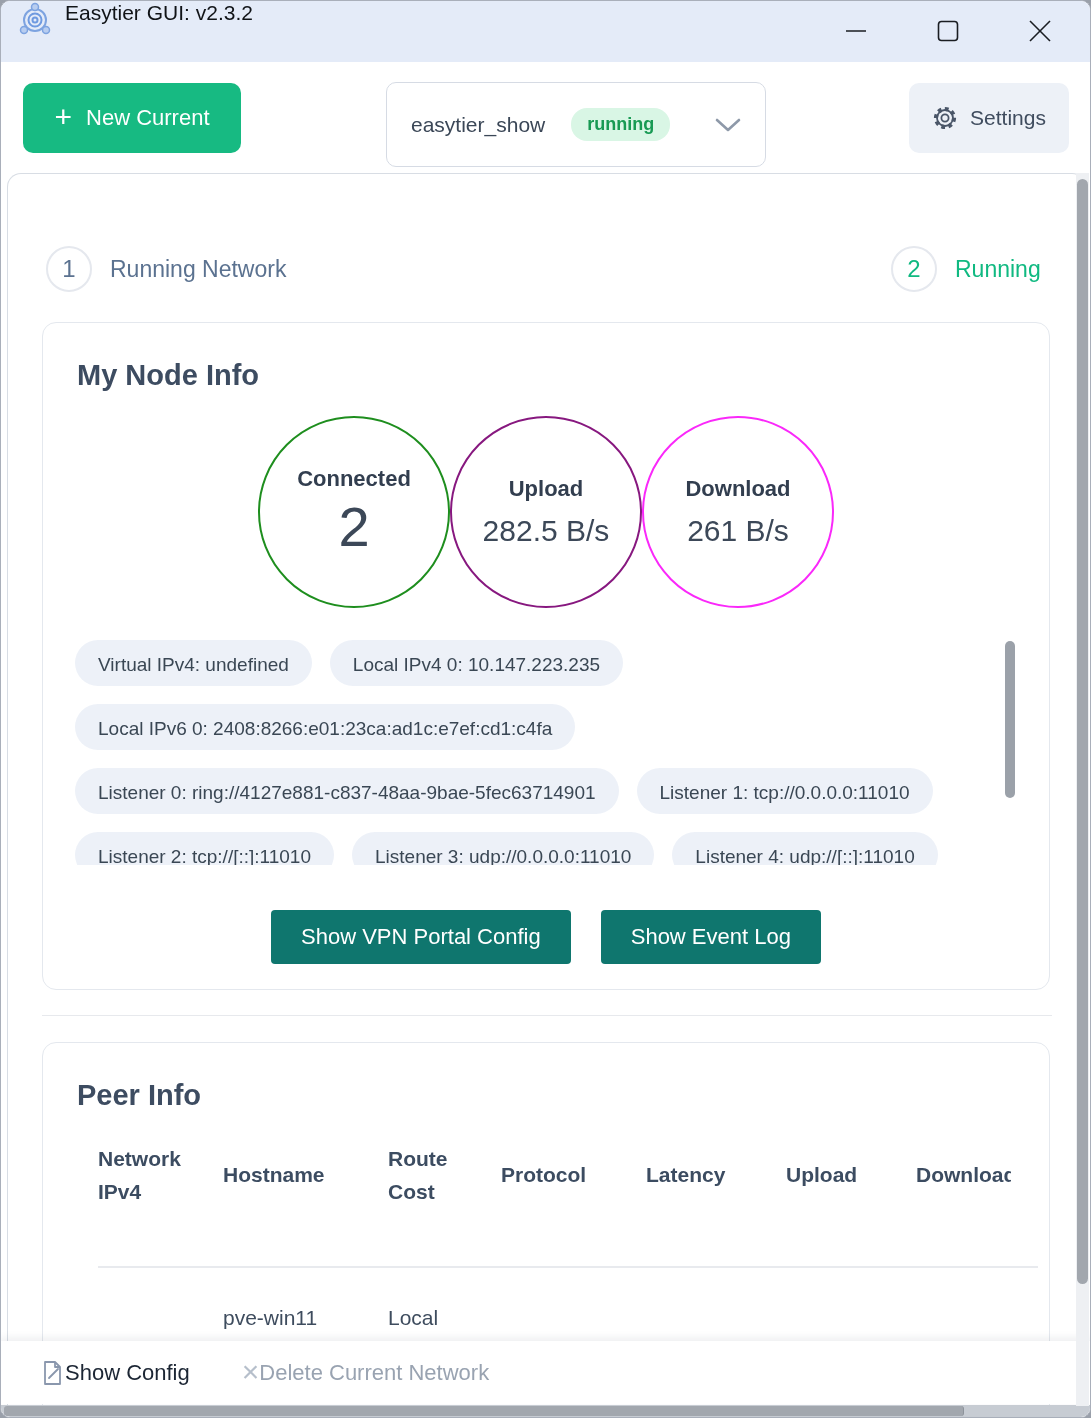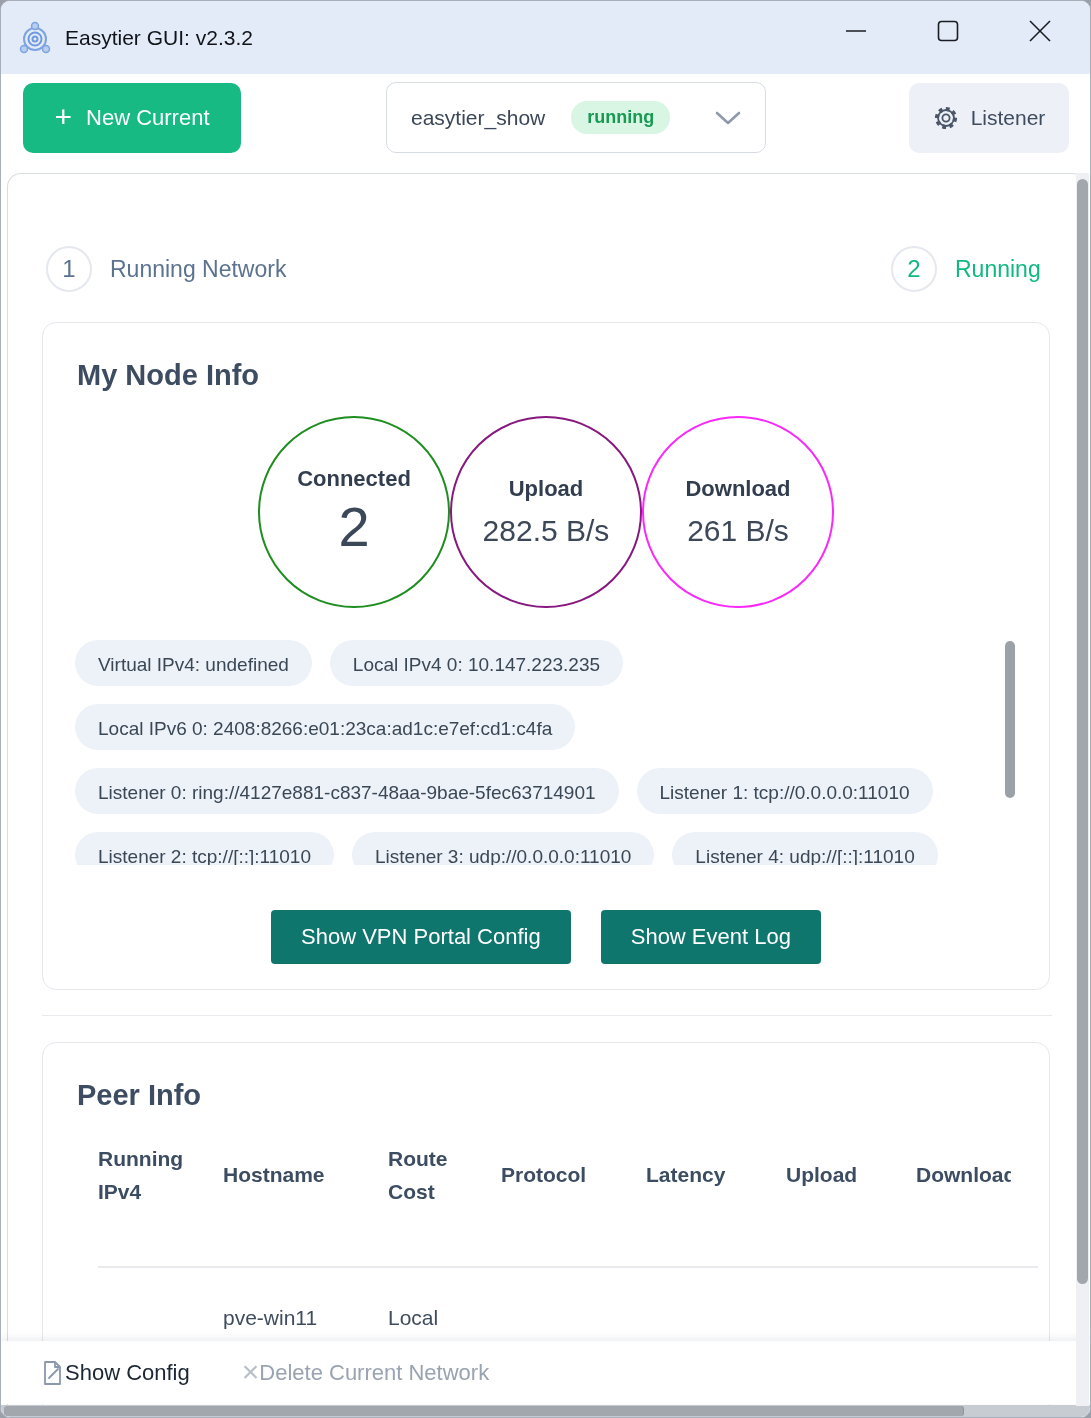--- a/index.html
+++ b/index.html
@@ -2,34 +2,34 @@
 <html><head>
 <meta charset="utf-8">
 <style>
   * { margin:0; padding:0; box-sizing:border-box; }
   html,body { width:1091px; height:1418px; }
   body { font-family:"Liberation Sans","DejaVu Sans",sans-serif; background:#9aa0aa; }
   .window { position:relative; width:1091px; height:1418px; background:#fff;
             border:1px solid #a9afba; border-radius:10px; overflow:hidden; }
 
   
-  .titlebar { position:absolute; top:0; left:0; width:100%; height:73px; background:#e4ebf8;
-              display:flex; align-items:center; z-index:8; }
+  .titlebar { position:absolute; top:0; left:0; width:100%; height:61px; background:#e4ebf8;
+              display:flex; z-index:8; }
   .app-icon { margin-left:16px; width:36px; height:36px; }
   .app-title { margin-left:12px; font-size:21px; color:#101317; }
   .win-controls { position:absolute; right:4px; top:0; height:60px; display:flex; }
   .win-btn { width:92px; height:60px; display:flex; align-items:center; justify-content:center; cursor:default; }
 
   
   .toolbar { position:absolute; top:60px; left:0; width:100%; height:112px; background:#fff; }
   .btn-new { position:absolute; left:22px; top:22px; width:218px; height:70px; background:#17ba82;
              border:none; border-radius:10px; color:#fff; font-size:22px; display:flex; align-items:center;
              justify-content:center; gap:14px; font-family:inherit; }
   .btn-new .plus { font-size:30px; font-weight:300; line-height:1; margin-top:-3px; }
-  .net-select { position:absolute; left:385px; top:21px; width:380px; height:71px; background:#fff;
+  .net-select { position:absolute; left:385px; top:21px; width:380px; height:85px; background:#fff;
                 border:1.5px solid #d6dbe4; border-radius:10px; display:flex; align-items:center; padding:0 24px; }
   .net-select .value { font-size:21px; color:#3b4757; }
   .badge-running { margin-left:26px; background:#d9f6e5; color:#189a53; font-weight:bold; font-size:18px;
                    padding:6px 16px; border-radius:16px; }
   .net-select .chev { margin-left:auto; }
   .btn-settings { position:absolute; left:908px; top:22px; width:160px; height:70px; background:#edf1f7;
                   border:none; border-radius:10px; display:flex; align-items:center; justify-content:center;
                   gap:12px; font-size:21px; color:#3f4c5e; font-family:inherit; }
 
   
@@ -150,21 +150,21 @@
         <polyline points="2,3 13,13 24,3" fill="none" stroke="#8e99a9" stroke-width="2.6" stroke-linecap="round" stroke-linejoin="round"></polyline>
       </svg>
     </div>
 
     <button class="btn-settings">
       <svg width="26" height="26" viewBox="0 0 26 26">
         <circle cx="13" cy="13" r="9" fill="none" stroke="#4a5668" stroke-width="4.2" stroke-dasharray="3.6 3.4"></circle>
         <circle cx="13" cy="13" r="8" fill="none" stroke="#4a5668" stroke-width="1.8"></circle>
         <circle cx="13" cy="13" r="3.6" fill="none" stroke="#4a5668" stroke-width="1.8"></circle>
       </svg>
-      <span>Listener</span>
+      <span>Settings</span>
     </button>
   </div>
 
   <div class="content-card">
 
     <div class="step step1">
       <div class="step-circle">1</div>
       <div class="step-label">Running Network</div>
     </div>
     <div class="step step2">
@@ -209,21 +209,21 @@
     </div>
 
     <div class="section-divider"></div>
 
     <div class="peer-card">
       <div class="card-title">Peer Info</div>
 
       <div class="peer-table-clip">
         <div class="peer-grid">
           <div class="th th-wrap">
-              <div class="th-virtual">Running IPv4</div>
+              <div class="th-virtual">Network IPv4</div>
             </div>
           <div class="th">Hostname</div>
           <div class="th th-wrap">
               <div class="th-route">Route Cost</div>
             </div>
           <div class="th">Protocol</div>
           <div class="th">Latency</div>
           <div class="th">Upload</div>
           <div class="th">Download</div>
         </div>

